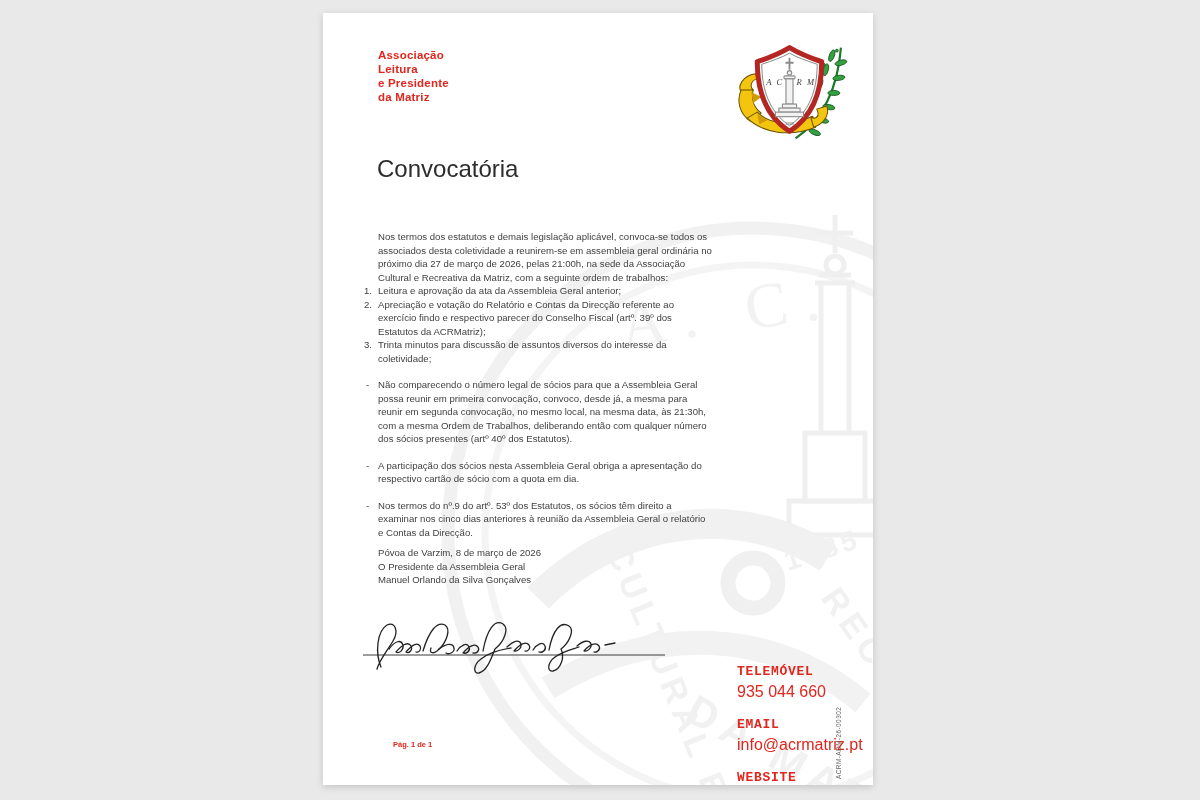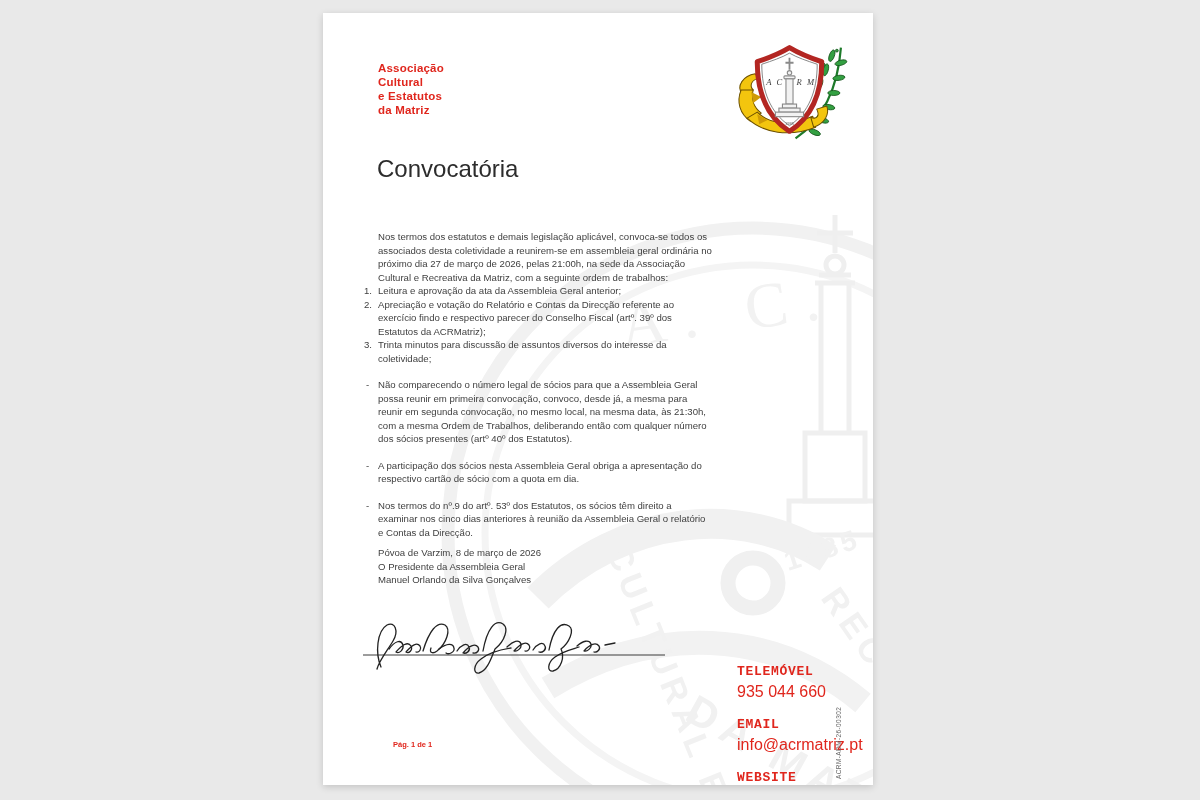--- a/index.html
+++ b/index.html
@@ -15,21 +15,21 @@
   .page {
     position:absolute; left:323px; top:13px;
     width:550px; height:772px;
     background:#ffffff;
     box-shadow:0 2px 7px rgba(0,0,0,.16);
     overflow:hidden;
   }
   .layer { position:absolute; z-index:1; }
   .wm-svg { position:absolute; inset:0; z-index:0; pointer-events:none; }
 
-  .logo { left:55px; top:48px; color:var(--red); font-size:11.5px; line-height:14px; font-weight:600; letter-spacing:.2px; }
+  .logo { left:55px; top:35px; color:var(--red); font-size:11.5px; line-height:14px; font-weight:600; letter-spacing:.2px; }
   .logo .bold { font-weight:700; }
 
   .crest { left:404px; top:22px; width:126px; height:120px; }
 
   .titleblock { left:54px; top:139px; color:#161616; }
   .titleblock .t1 { font-size:24.5px; font-weight:800; letter-spacing:.2px; }
   .titleblock .t2 { font-size:24px; font-weight:400; color:#2c2c2c; margin-top:3px; }
 
   .docbody { left:55px; top:217px; width:334px; font-size:9.6px; line-height:13.5px; color:var(--ink); }
   .li { position:relative; }
@@ -83,22 +83,22 @@
     <g fill="#f1f1f1" font-family="Liberation Sans, sans-serif" font-weight="bold">
       <text x="465" y="558" font-size="28" letter-spacing="4" transform="rotate(-18 465 558)">1985</text>
       <text font-size="34" letter-spacing="6" transform="translate(283,538) rotate(68)">CULTURAL E</text>
       <text font-size="34" letter-spacing="6" transform="translate(497,585) rotate(55)">RECREATIVA</text>
       <text font-size="42" letter-spacing="8" transform="translate(360,706) rotate(29)">DA MATRIZ</text>
     </g>
   </svg>
 
   <div class="layer logo">
     <div>Associação</div>
-    <div>Cultural</div>
-    <div>e Estatutos</div>
+    <div>Leitura</div>
+    <div>e Presidente</div>
     <div><span>da </span><span class="bold">Matriz</span></div>
   </div>
 
   <svg class="layer crest" viewBox="0 0 125 118">
 
     <g>
       <path d="M68,102 C95,84 110,52 113,12" fill="none" stroke="#1d7a2a" stroke-width="2.2"></path>
       <g fill="#33a042" stroke="#14541a" stroke-width="0.8">
         <ellipse cx="104" cy="20" rx="6" ry="2.5" transform="rotate(-70 104 20)"></ellipse>
         <ellipse cx="113" cy="27" rx="6" ry="2.5" transform="rotate(-15 113 27)"></ellipse>

